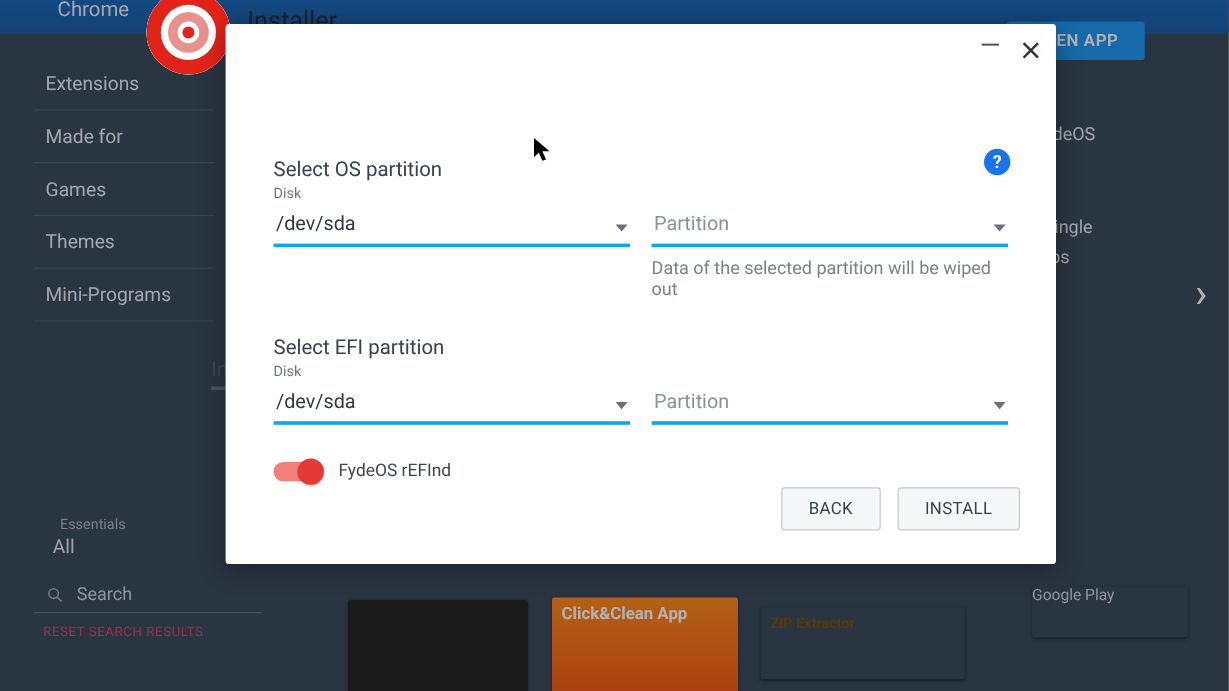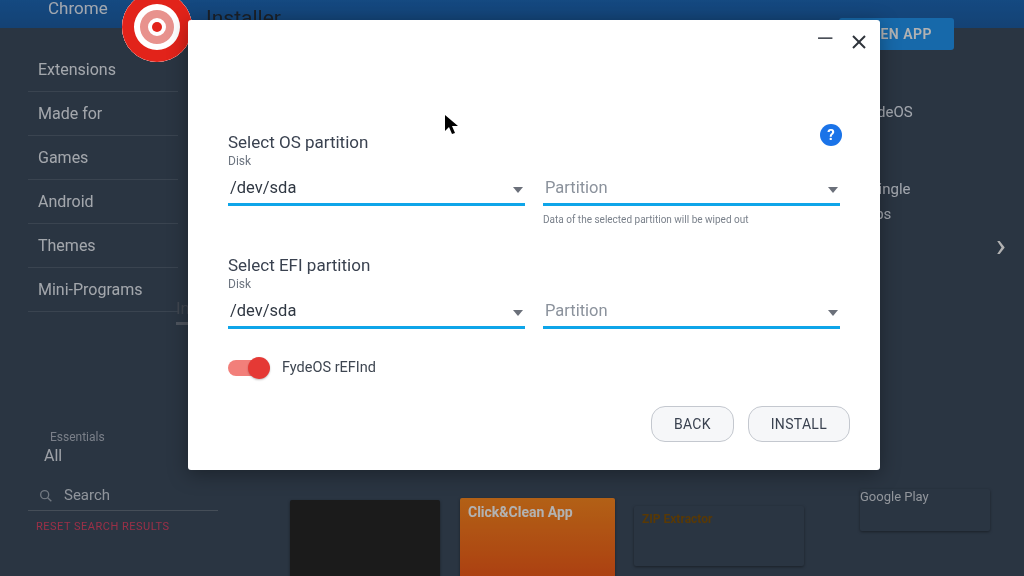--- a/index.html
+++ b/index.html
@@ -59,46 +59,45 @@
     .section-title { font-size:17px; color:#3a4250; margin-bottom:2px;}
     .hint { font-size:12px; color:#6d7580; margin-bottom:6px;}
     .row { display:flex; gap:18px; margin-bottom:30px;}
     .field { flex:1; border-bottom:3px solid #0ea5e9; display:flex; align-items:flex-end;
       justify-content:space-between; padding:4px 2px 6px;}
     .field.compact{max-width:300px;}
     .field-val { font-size:16.5px; color:#2f3742;}
     .field-placeholder { color:#8b929c;}
     .chev { width:0; height:0; border-left:5px solid transparent; border-right:5px solid transparent;
       border-top:6px solid #6b707a; margin-bottom:4px;}
-    .col2 .note{ font-size:10px; color:#7a818b; margin-top:8px;}
+    .col2 .note{ font-size:15px; color:#7a818b; margin-top:8px;}
 
     .toggle-row { display:flex; align-items:center; gap:14px; margin-top:6px;}
     .switch { width:40px; height:16px; border-radius:10px; background:#f27f7a; position:relative;}
     .switch::after{content:""; position:absolute; right:-2px; top:-3px; width:22px; height:22px;
       border-radius:50%; background:#e53935; box-shadow:0 1px 2px rgba(0,0,0,.25);}
     .tog-lbl{font-size:14.5px; color:#3e4651;}
 
     .actions{ position:absolute; right:30px; bottom:28px; display:flex; gap:14px;}
     .btn{ padding:9px 22px; font-size:14px; border:1px solid #c4c8cf; background:#f6f7f9;
-      color:#3a4250; border-radius:14px; cursor:pointer; letter-spacing:.3px;}
+      color:#3a4250; border-radius:3px; cursor:pointer; letter-spacing:.3px;}
 
     .cursor{ position:absolute; left:444px; top:114px; pointer-events:none;}
   </style>
 </head>
 <body>
 
 <div class="bg">
   <div class="bg-top"></div>
   <div class="bg-tab">Chrome</div>
 
   <div class="side">
     <div class="side-item">Extensions</div>
     <div class="side-item">Made for</div>
     <div class="side-item">Games</div>
-    <div class="side-item">Android</div>
     <div class="side-item">Themes</div>
     <div class="side-item">Mini-Programs</div>
   </div>
   <div class="side-label">Essentials</div>
   <div class="side-all">All</div>
 
   <div class="searchbar">
     <svg viewBox="0 0 24 24" fill="none" stroke="currentColor" stroke-width="2">
         <circle cx="10" cy="10" r="6"></circle>
         <line x1="20" y1="20" x2="14.5" y2="14.5"></line>

